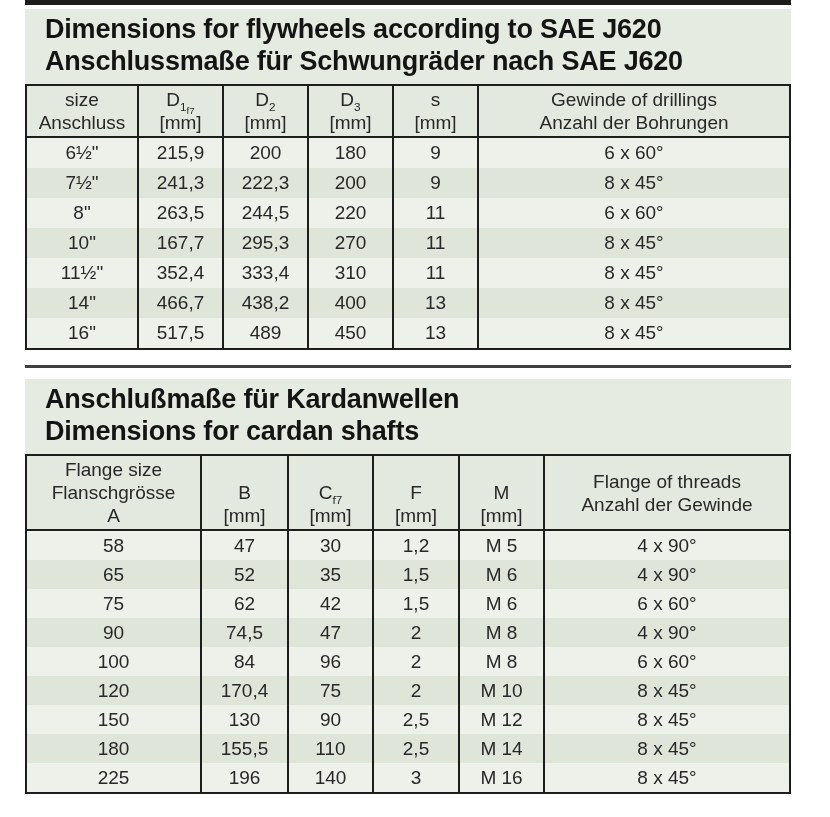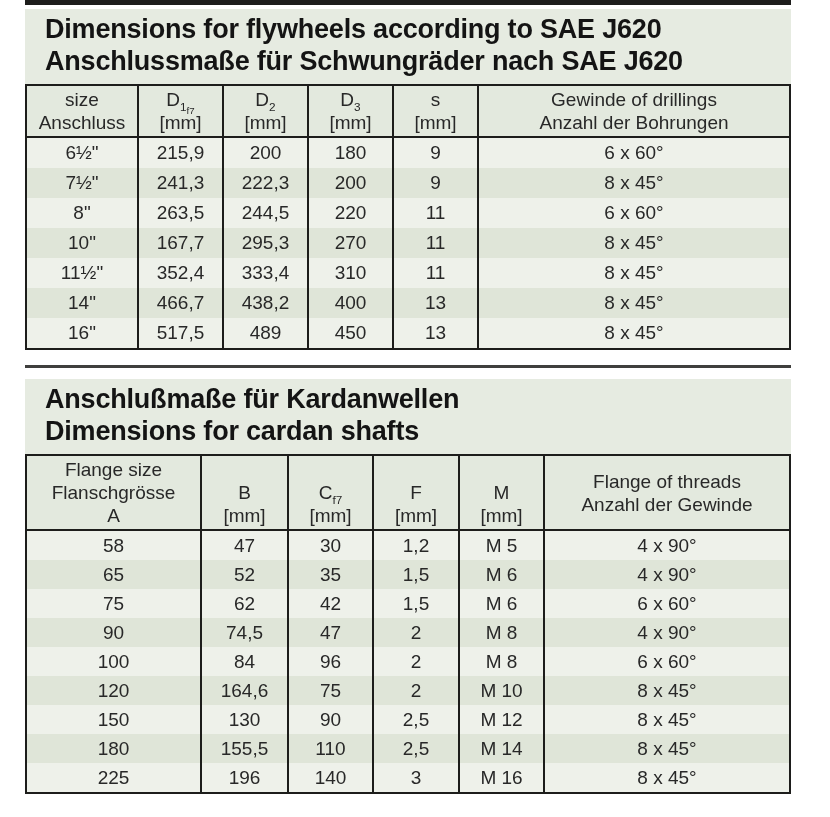--- a/index.html
+++ b/index.html
@@ -343,21 +343,21 @@
           <tr class="light">
             <td>100</td>
             <td>84</td>
             <td>96</td>
             <td>2</td>
             <td>M 8</td>
             <td>6 x 60°</td>
           </tr>
           <tr class="dark">
             <td>120</td>
-            <td>164,6</td>
+            <td>170,4</td>
             <td>75</td>
             <td>2</td>
             <td>M 10</td>
             <td>8 x 45°</td>
           </tr>
           <tr class="light">
             <td>150</td>
             <td>130</td>
             <td>90</td>
             <td>2,5</td>

